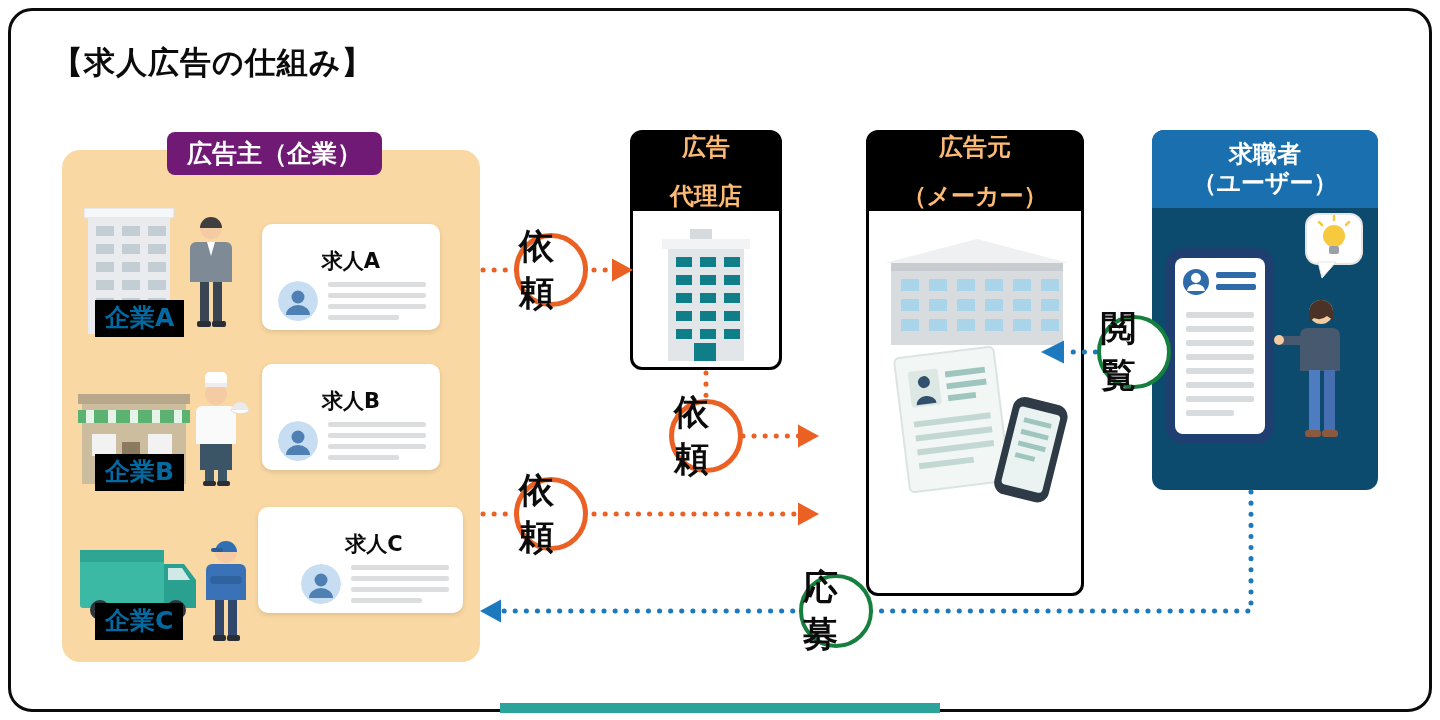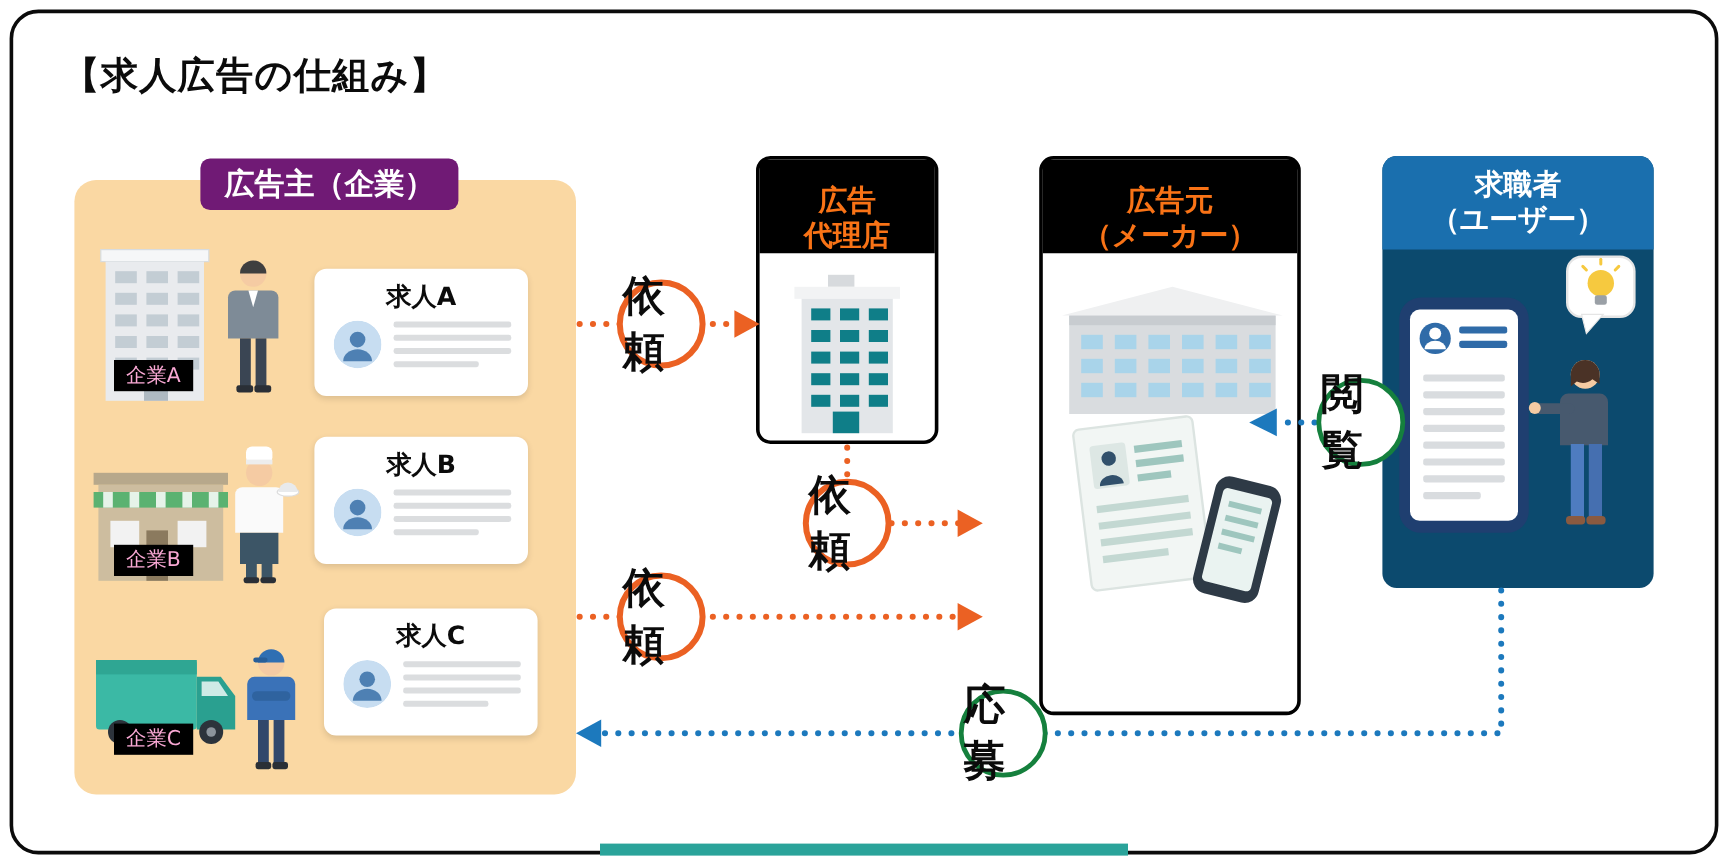--- a/index.html
+++ b/index.html
@@ -6,36 +6,36 @@
   .canvas{position:relative;width:1440px;height:720px;background:#fff;overflow:hidden;}
   .frame{position:absolute;inset:8px;border:3px solid #0b0b0b;border-radius:24px;}
   .title{position:absolute;left:52px;top:42px;font-size:31px;font-weight:800;letter-spacing:1px;}
 
   
   .advertiser{position:absolute;left:62px;top:150px;width:418px;height:512px;background:#FAD8A3;border-radius:18px;}
   .advertiser-badge{position:absolute;left:105px;top:-18px;background:#701a75;color:#fff;font-size:25px;font-weight:700;
     padding:5px 20px;border-radius:8px;white-space:nowrap;}
   .company-illus{position:absolute;width:180px;height:150px;}
   .illus-a{left:14px;top:44px;} .illus-b{left:14px;top:200px;} .illus-c{left:14px;top:352px;}
-  .company-label{position:absolute;background:#000;color:#f9a8d4;font-size:17px;font-weight:400;padding:2px 10px;line-height:1.3;}
+  .company-label{position:absolute;background:#000;color:#0369a1;font-size:25px;font-weight:700;padding:2px 10px;line-height:1.3;}
   .label-a{left:33px;top:150px;} .label-b{left:33px;top:304px;} .label-c{left:33px;top:453px;}
   .job-card{position:absolute;width:178px;height:106px;background:#fff;border-radius:10px;box-shadow:0 2px 5px rgba(0,0,0,.12);}
-  .card-a{left:200px;top:74px;} .card-b{left:200px;top:214px;} .card-c{left:208px;top:357px;}
-  .job-title{text-align:center;font-size:21px;font-weight:700;margin-top:9px;}
+  .card-a{left:200px;top:74px;} .card-b{left:200px;top:214px;} .card-c{left:196px;top:357px;padding-left:27px;}
+  .job-title{text-align:center;font-size:21px;font-weight:700;margin-top:23px;}
   .job-body{display:flex;align-items:center;gap:10px;padding:6px 14px 0 16px;}
   .avatar{width:40px;height:40px;border-radius:50%;overflow:hidden;flex:none;}
   .lines{flex:1;display:flex;flex-direction:column;gap:6px;}
   .line{height:5px;background:#DBDDDF;border-radius:2px;}
   .line.short{width:72%;}
 
   
   .node{position:absolute;background:#fff;border:3px solid #000;border-radius:12px;box-sizing:border-box;}
   .agency{left:630px;top:130px;width:152px;height:240px;}
   .maker{left:818px;top:130px;width:218px;height:466px;margin-left:48px;}
-  .node-header{background:#000;color:#f97316;display:flex;flex-direction:column;align-items:center;justify-content:flex-end;
+  .node-header{background:#000;color:#fdba74;display:flex;flex-direction:column;align-items:center;justify-content:space-between;
     height:78px;border-radius:7px 7px 0 0;font-weight:700;font-size:24px;line-height:1.2;}
   .seeker{position:absolute;left:1152px;top:130px;width:226px;height:360px;background:#0c4a6e;border-radius:12px;}
   .seeker-header{background:#1A6FAE;color:#fff;display:flex;flex-direction:column;align-items:center;justify-content:center;
     height:78px;border-radius:12px 12px 0 0;font-weight:700;font-size:24px;line-height:1.2;}
   .agency-bld{position:absolute;left:13px;top:90px;}
   .maker-bld{position:absolute;left:8px;top:94px;}
   .maker-docs{position:absolute;left:8px;top:204px;}
   .seeker-illus{position:absolute;left:6px;top:82px;}
 
   

